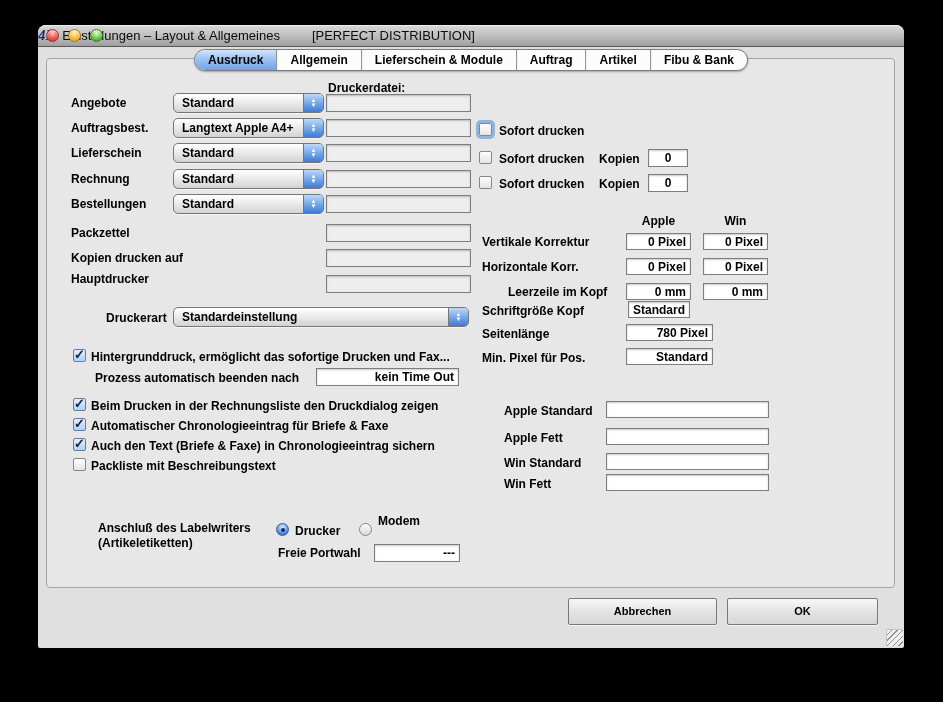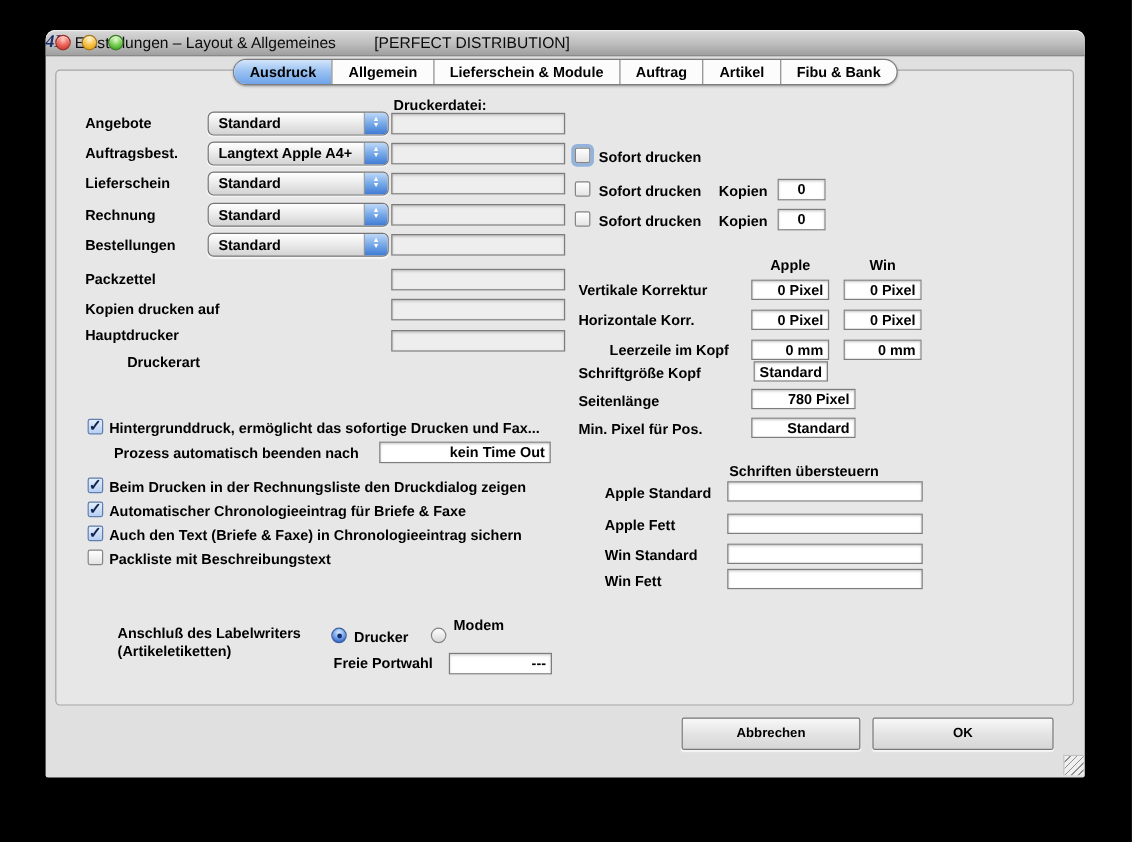--- a/index.html
+++ b/index.html
@@ -144,21 +144,28 @@
       </div>
       <div class="field gray" style="left:279px;top:136px;width:145px;"></div>
 
       <div class="lbl" style="left:24px;top:167px;">Packzettel</div>
       <div class="field gray" style="left:279px;top:165px;width:145px;"></div>
       <div class="lbl" style="left:24px;top:192px;">Kopien drucken auf</div>
       <div class="field gray" style="left:279px;top:190px;width:145px;"></div>
       <div class="lbl" style="left:24px;top:213px;">Hauptdrucker</div>
       <div class="field gray" style="left:279px;top:216px;width:145px;"></div>
 
-      <div class="lbl" style="left:24px;top:236px;padding-left:35px;">Druckerart</div>
+      <div class="lbl" style="left:24px;top:252px;padding-left:35px;">Druckerart</div>
+      <div class="popup" style="left:126px;top:248px;width:296px;">
+        <span class="ptext">Standardeinstellung</span>
+        <span class="parrows">
+            <span>▲</span>
+            <span>▼</span>
+          </span>
+      </div>
 
       <div class="cb checked" style="left:26px;top:290px;">
           <span class="check">✓</span>
         </div>
       <div class="lbl" style="left:44px;top:291px;">Hintergrunddruck, ermöglicht das sofortige Drucken und Fax...</div>
       <div class="lbl" style="left:48px;top:312px;">Prozess automatisch beenden nach</div>
       <div class="field right" style="left:269px;top:309px;width:143px;">kein Time Out</div>
 
       <div class="cb checked" style="left:26px;top:339px;">
           <span class="check">✓</span>
@@ -217,21 +224,20 @@
 
       <div class="lbl" style="left:435px;top:245px;">Schriftgröße Kopf</div>
       <div class="field center" style="left:581px;top:242px;width:62px;height:17px;">Standard</div>
 
       <div class="lbl" style="left:435px;top:268px;">Seitenlänge</div>
       <div class="field right" style="left:579px;top:265px;width:87px;height:17px;padding-left:16px;">780 Pixel</div>
 
       <div class="lbl" style="left:435px;top:292px;">Min. Pixel für Pos.</div>
       <div class="field right" style="left:579px;top:289px;width:87px;height:17px;">Standard</div>
 
-      <div class="lbl" style="left:523px;top:327px;width:200px;text-align:center;">Schriften übersteuern</div>
 
       <div class="lbl" style="left:457px;top:345px;">Apple Standard</div>
       <div class="field" style="left:559px;top:342px;width:163px;height:17px;"></div>
 
       <div class="lbl" style="left:457px;top:372px;">Apple Fett</div>
       <div class="field" style="left:559px;top:369px;width:163px;height:17px;"></div>
 
       <div class="lbl" style="left:457px;top:397px;">Win Standard</div>
       <div class="field" style="left:559px;top:394px;width:163px;height:17px;"></div>
 

